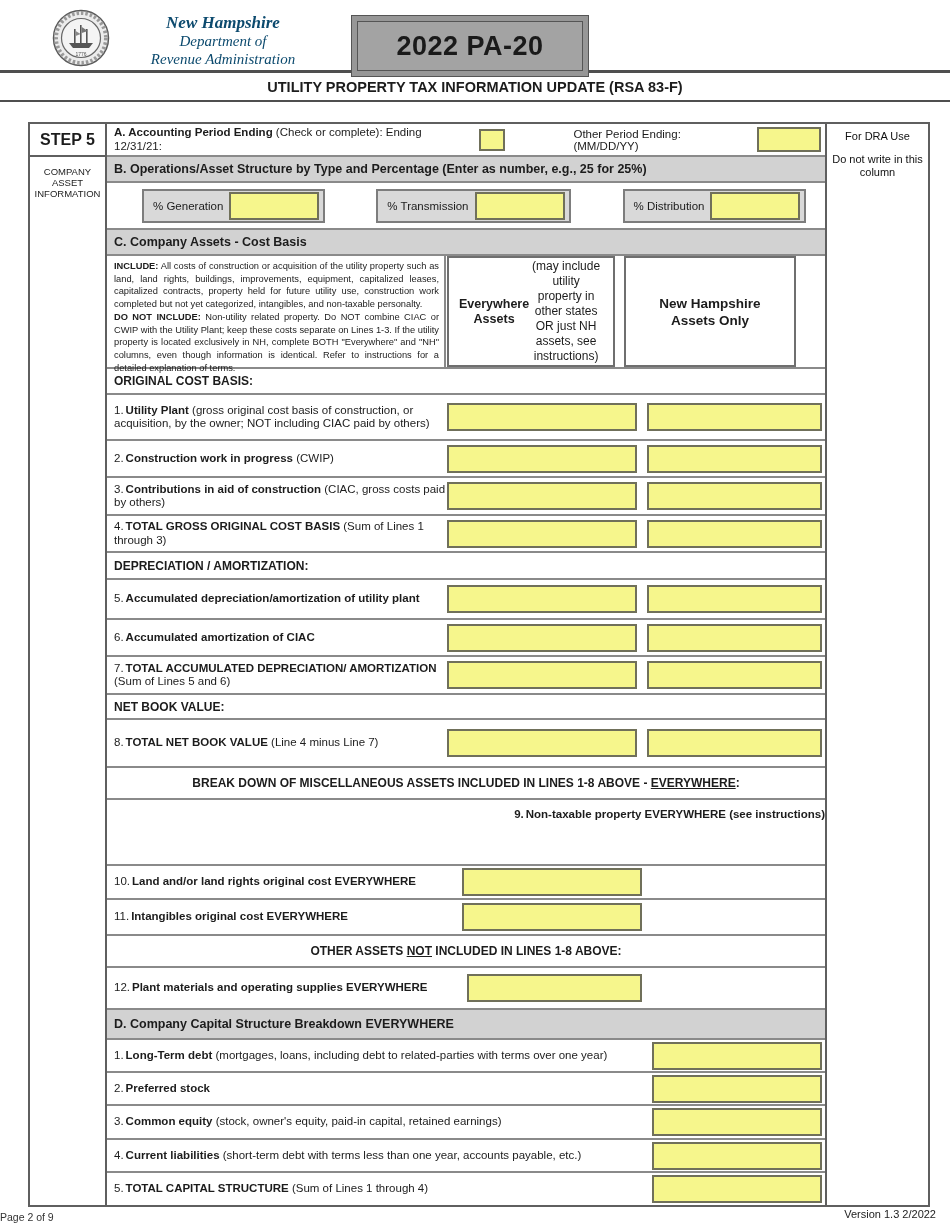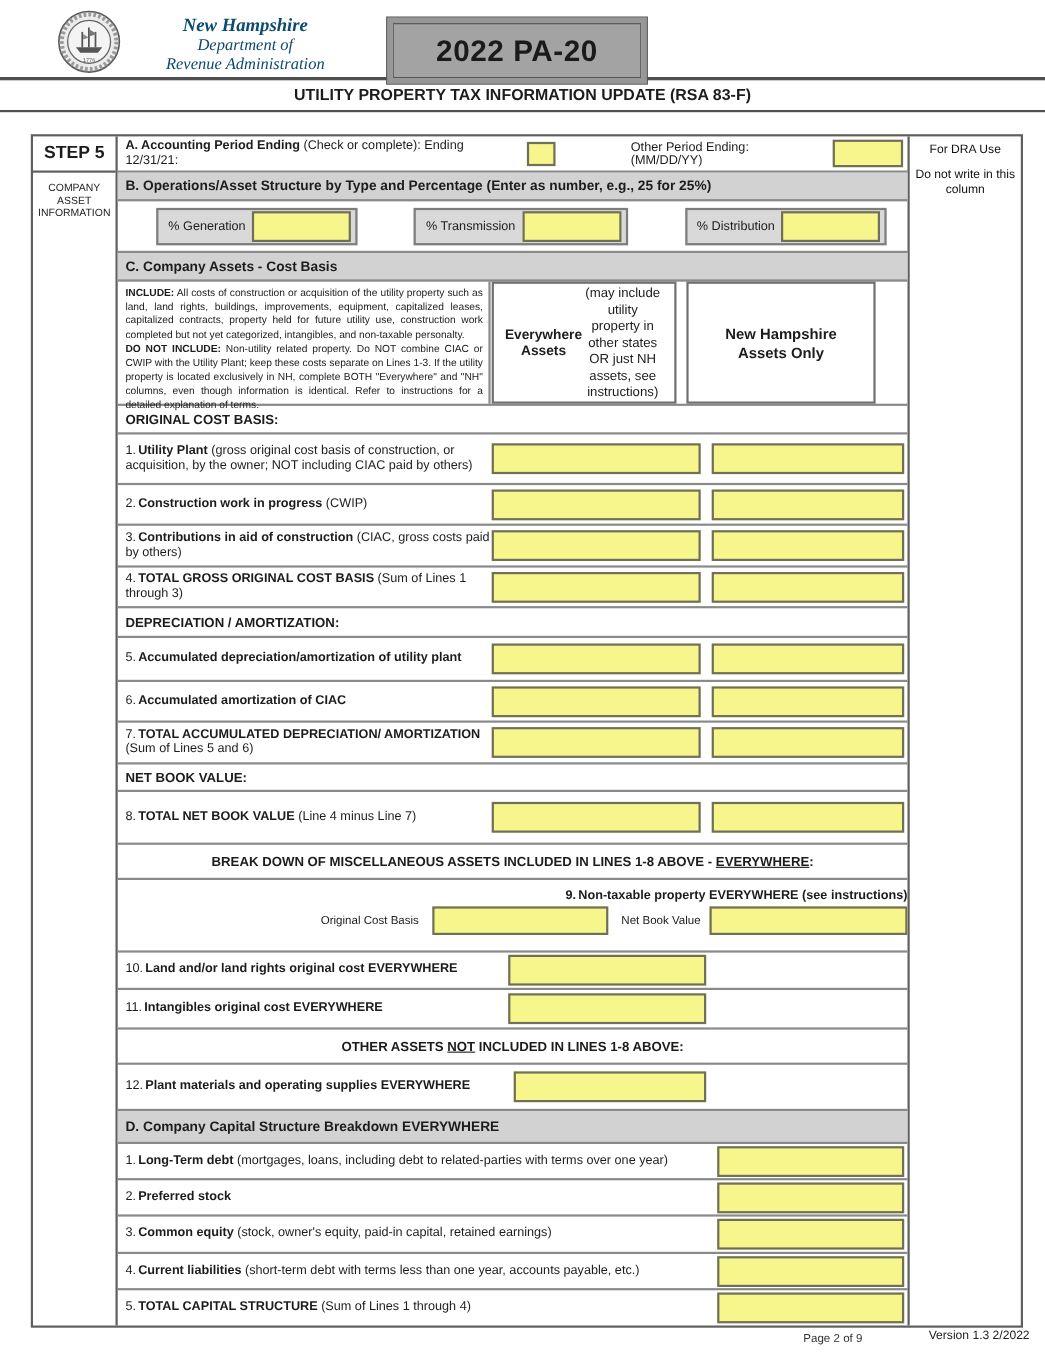--- a/index.html
+++ b/index.html
@@ -66,21 +66,21 @@
            font-weight:bold; font-size:13.5px; line-height:17px; padding:0 18px; }
   
   .row9 { flex-direction:column; align-items:flex-end; justify-content:flex-start; }
   .row9 .toplbl { font-weight:bold; font-size:11.5px; padding:8px 0 4px 7px; }
   .row9 .sub { display:flex; align-items:center; font-size:10.5px; padding-left:7px; }
   .row9 .ocb-f { width:160px; height:26px; margin-left:12px; }
   .row9 .nbv-l { margin-left:12px; }
   .row9 .nbv-f { width:180px; height:26px; margin-left:8px; }
   .f1012 { width:180px; height:28px; position:absolute; left:355px; top:50%; transform:translateY(-50%); }
   
-  .foot-page { position:absolute; left:0; top:1211px; width:784px; text-align:right; font-size:10.5px; color:#333; }
+  .foot-page { position:absolute; left:0; top:1211px; width:950px; text-align:left; font-size:10.5px; color:#333; }
   .foot-ver  { position:absolute; right:14px; top:1208px; font-size:11px; color:#222; }
   u.uw { text-decoration:underline; }
 </style>
 </head>
 <body>
 
 <div class="page">
 
   <div class="hdr">
     <div class="seal">
@@ -201,26 +201,20 @@
         <span class="yf few"></span>
         <span class="yf fnh"></span>
       </div>
 
       <div class="row banner" style="height:32px">
         <span><span>BREAK DOWN OF MISCELLANEOUS ASSETS INCLUDED IN LINES 1-8 ABOVE - </span><u class="uw">EVERYWHERE</u><span>:</span></span>
       </div>
 
       <div class="row row9" style="height:66px">
         <div class="toplbl"><span class="num">9.</span><b>Non-taxable property EVERYWHERE (see instructions)</b></div>
-        <div class="sub">
-          <span>Original Cost Basis</span>
-          <span class="yf ocb-f"></span>
-          <span class="nbv-l">Net Book Value</span>
-          <span class="yf nbv-f"></span>
-        </div>
       </div>
 
       <div class="row" style="height:34px">
         <span class="lbl"><span class="num">10.</span><b>Land and/or land rights original cost EVERYWHERE</b></span>
         <span class="yf f1012"></span>
       </div>
       <div class="row" style="height:36px">
         <span class="lbl"><span class="num">11.</span><b>Intangibles original cost EVERYWHERE</b></span>
         <span class="yf f1012"></span>
       </div>

